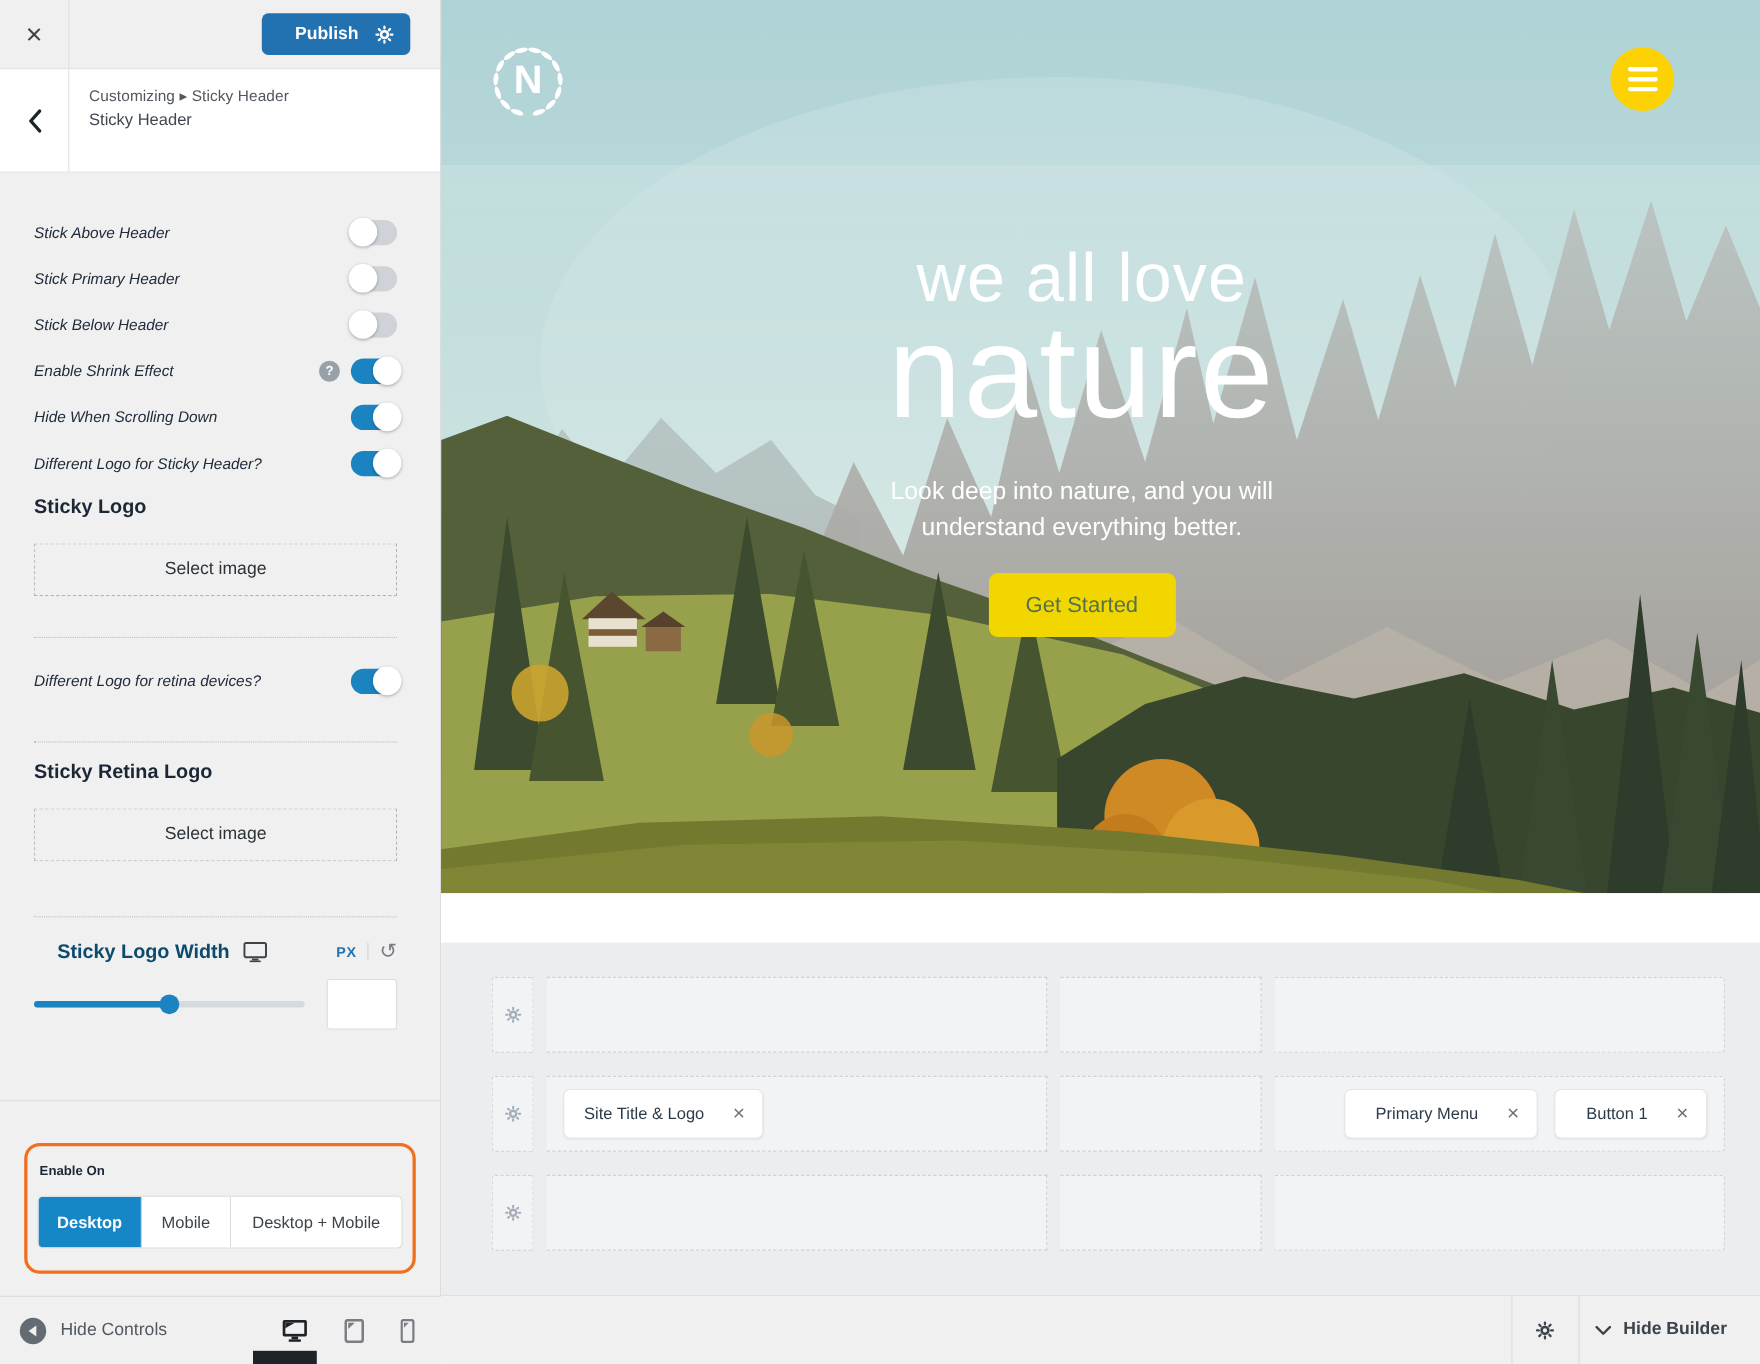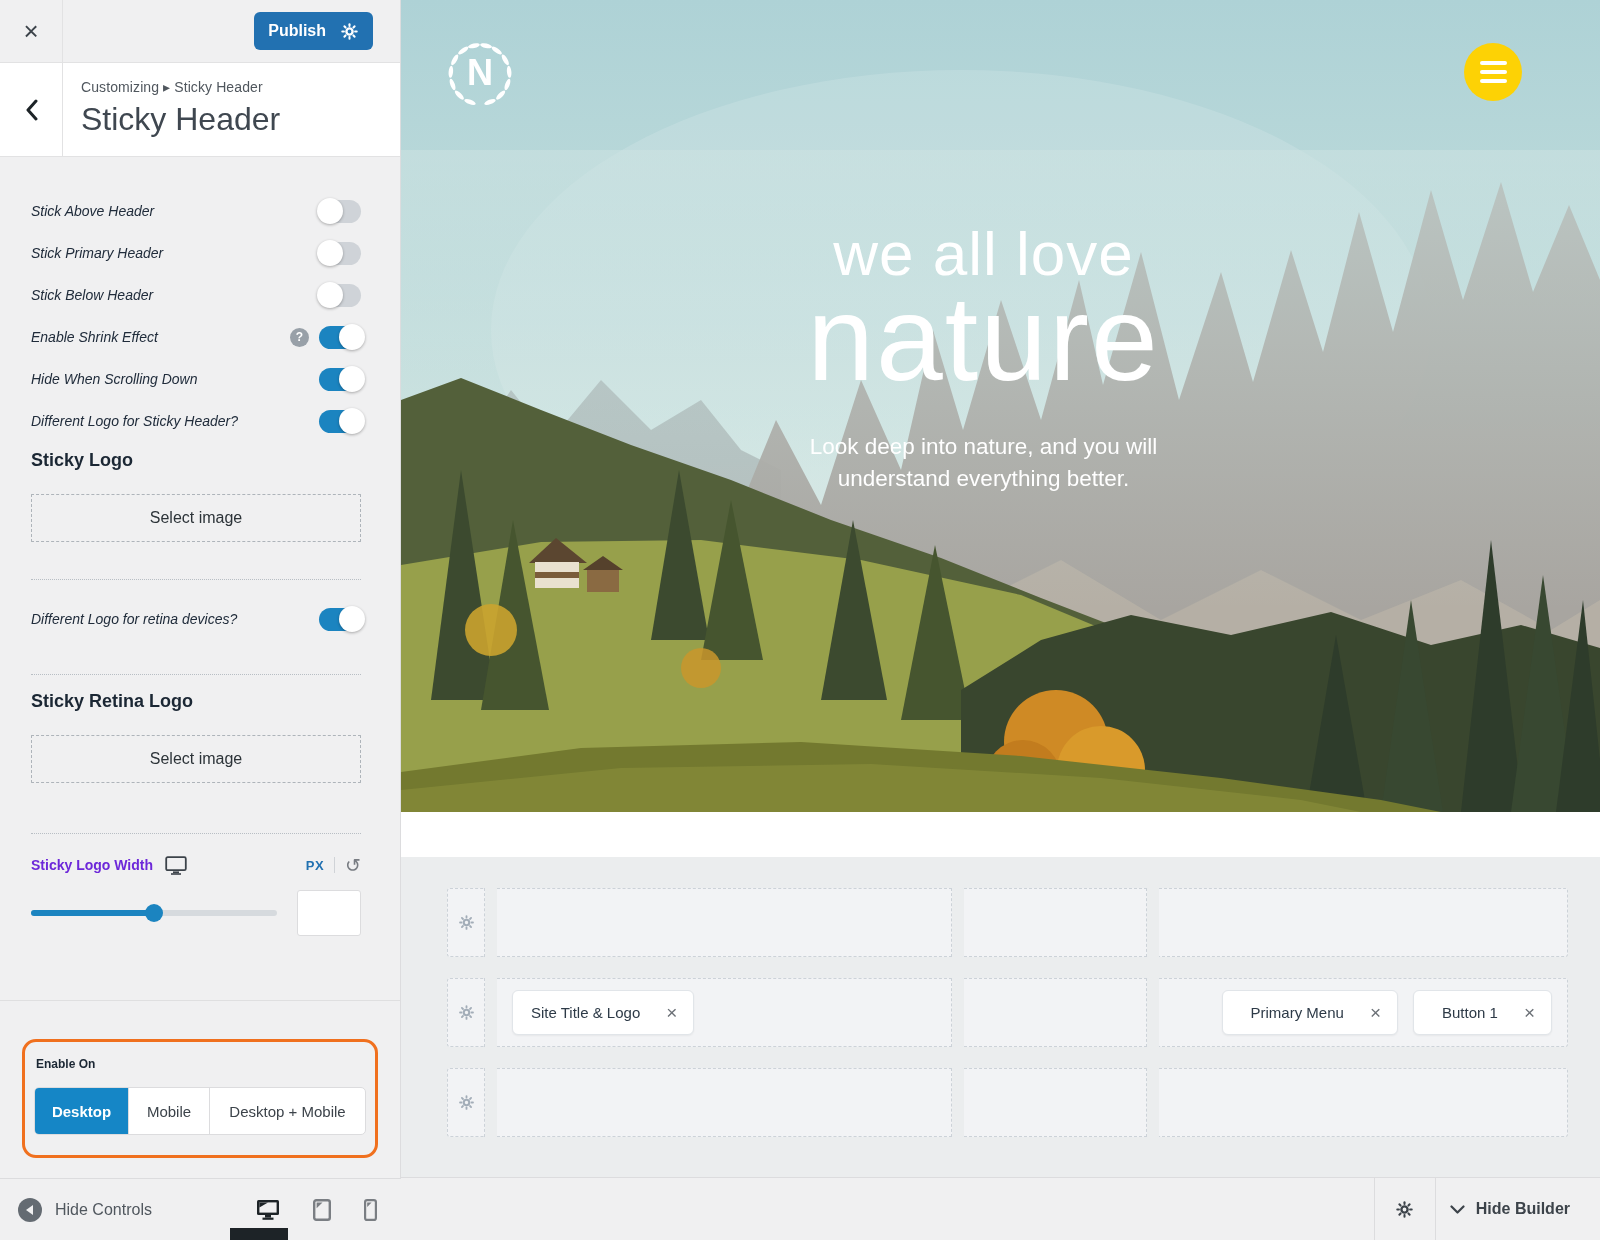--- a/index.html
+++ b/index.html
@@ -3,47 +3,47 @@
 <meta charset="utf-8">
 <style>
   html,body{margin:0;padding:0;}
   body{font-family:"Liberation Sans",sans-serif;background:#fff;}
   .app{position:relative;width:1600px;height:1240px;overflow:hidden;background:#fff;}
 
   
   .sidebar{position:absolute;left:0;top:0;width:401px;height:1240px;background:#f0f0f1;border-right:1px solid #dcdcde;box-sizing:border-box;}
   .topbar{position:relative;height:62px;background:#f0f0f1;border-bottom:1px solid #e2e2e3;}
   .close-cell{position:absolute;left:0;top:0;width:62px;height:62px;display:flex;align-items:center;justify-content:center;border-right:1px solid #e2e2e3;font-size:26px;color:#3c434a;cursor:pointer;}
-  .publish-btn{position:absolute;right:27px;top:12px;height:38px;background:#2271b1;border-radius:6px;display:flex;align-items:center;gap:14px;padding:0 14px 0 14px;color:#fff;font-size:16px;font-weight:bold;cursor:pointer;}
+  .publish-btn{position:absolute;right:27px;top:12px;height:38px;background:#2271b1;border-radius:6px;display:flex;align-items:center;gap:14px;padding:0 14px 0 30px;color:#fff;font-size:16px;font-weight:bold;cursor:pointer;}
   .publish-btn .gear-svg{width:19px;height:19px;color:#fff;}
 
   .panel-head{position:relative;height:93px;background:#fff;border-bottom:1px solid #e2e2e3;}
   .back-cell{position:absolute;left:0;top:0;width:62px;height:93px;display:flex;align-items:center;justify-content:center;border-right:1px solid #e2e2e3;cursor:pointer;}
   .head-text{position:absolute;left:81px;top:16px;}
   .breadcrumb{font-size:14px;color:#50575e;letter-spacing:.1px;}
-  .panel-title{font-size:32px;color:#3f4750;margin-top:6px;}
+  .panel-title{font-size:15px;color:#3f4750;margin-top:6px;}
 
   .controls{position:absolute;left:0;top:155px;right:0;padding:43px 39px 0 31px;box-sizing:border-box;}
   .toggle-row{display:flex;align-items:center;height:26px;margin-bottom:16px;}
   .toggle-row .lbl{font-size:14px;color:#202c3b;flex:1 1 auto;font-style:italic;}
   .help-dot{width:19px;height:19px;border-radius:50%;background:#98a0a8;color:#fff;font-size:12px;font-weight:bold;display:flex;align-items:center;justify-content:center;margin-right:10px;flex:0 0 auto;}
   .switch{position:relative;width:42px;height:23px;border-radius:12px;background:#cfd3d8;flex:0 0 auto;cursor:pointer;}
   .switch .knob{position:absolute;top:-1.5px;left:-2px;width:26px;height:26px;border-radius:50%;background:#fff;box-shadow:0 1px 3px rgba(0,0,0,.3);}
   .switch.on{background:#1b84c0;}
   .switch.on .knob{left:auto;right:-4px;}
 
   .sec-heading{font-size:18px;font-weight:bold;color:#1b2734;margin-top:16px;height:24px;}
   .select-image{margin-top:20px;height:46px;border:1px dashed #aeb4ba;display:flex;align-items:center;justify-content:center;font-size:16px;color:#2c3338;cursor:pointer;border-radius:1px;}
   .dotsep{border-top:1px dotted #b8bec4;margin-top:37px;}
   .dotsep.m42{margin-top:42px;}
   .dotsep.m50{margin-top:50px;}
   .retina-row{margin-top:26px;}
 
   .width-row{display:flex;align-items:center;margin-top:18px;height:26px;}
-  .width-row .lbl{font-size:14px;font-weight:bold;color:#6d28d9;}
+  .width-row .lbl{font-size:18px;font-weight:bold;color:#0c4a6e;margin-left:21px;}
   .monitor-icon{margin-left:12px;color:#3c434a;}
   .width-right{margin-left:auto;display:flex;align-items:center;gap:10px;}
   .px-badge{color:#2271b1;font-size:13px;font-weight:bold;letter-spacing:.5px;cursor:pointer;}
   .vdiv{width:1px;height:16px;background:#d0d3d7;}
   .reset-icon{font-size:19px;color:#787c82;cursor:pointer;line-height:1;}
   .slider-row{margin-top:12px;display:flex;align-items:center;height:46px;}
   .slider-track{position:relative;width:246px;height:6px;border-radius:3px;background:#d6dade;cursor:pointer;}
   .slider-fill{position:absolute;left:0;top:0;height:6px;border-radius:3px;background:#1b84c0;}
   .slider-thumb{position:absolute;top:-6px;width:18px;height:18px;border-radius:50%;background:#1b84c0;transform:translateX(-9px);}
   .num-input{margin-left:auto;width:58px;height:42px;background:#fff;border:1px solid #dcdcde;border-radius:3px;font-size:15px;text-align:center;color:#2c3338;}
@@ -364,20 +364,21 @@
         <span class="bar"></span>
       </div>
 
       <div class="hero-content">
         <div class="hero-l1">we all love</div>
         <div class="hero-l2">nature</div>
         <div class="hero-sub">
           <div>Look deep into nature, and you will</div>
           <div>understand everything better.</div>
         </div>
+        <div><span class="cta-btn">Get Started</span></div>
       </div>
     </div>
 
     <div class="white-strip"></div>
 
     <div class="builder">
       <div class="brow">
         <div class="bcell gear-cell">
             <svg class="gear-svg">
               <use href="#gear"></use>

